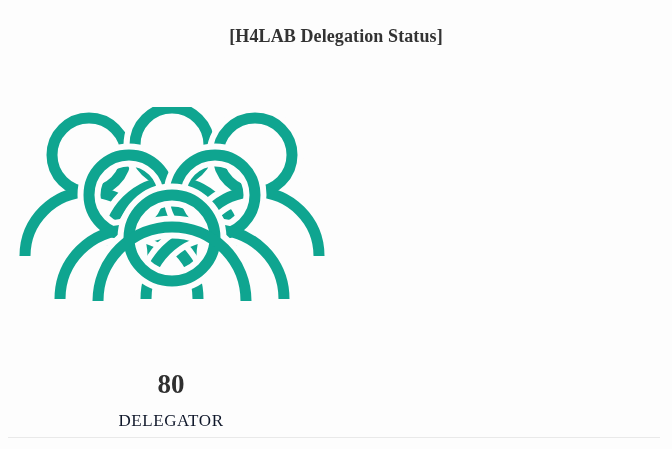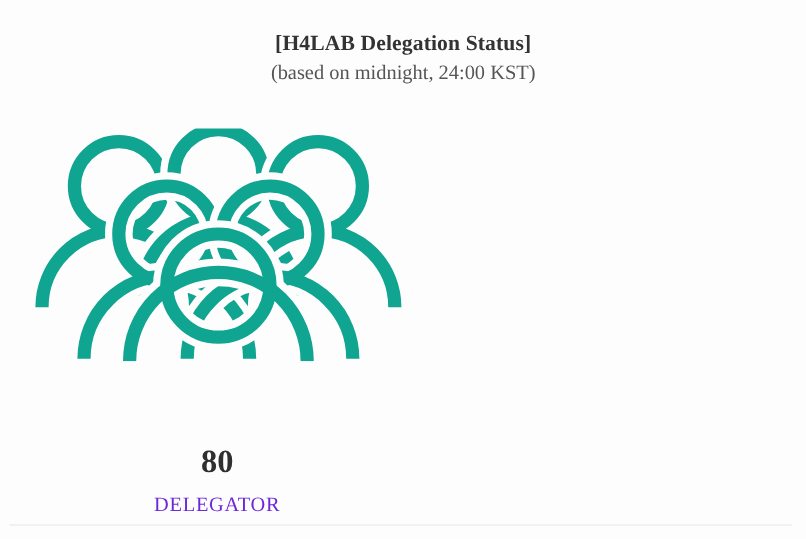--- a/index.html
+++ b/index.html
@@ -48,21 +48,21 @@
     font-size: 17px;
     font-weight: normal;
     color: #555555;
     line-height: 26px;
     white-space: nowrap;
   }
 
   
   .stats {
     position: absolute;
-    left: 14px;
+    left: 4px;
     top: 96px;
     width: 620px;
     height: 340px;
     display: flex;
     flex-direction: row;
     align-items: flex-start;
   }
   .stat-col {
     position: relative;
     height: 340px;
@@ -126,21 +126,20 @@
     background: #e9e9e9;
   }
 </style>
 </head>
 <body style="background: rgb(253, 253, 253);">
 
 <div class="card">
 
   <div class="header">
     <div class="title" style="color: rgb(51, 51, 51);">[H4LAB Delegation Status]</div>
-    <div class="subtitle" style="color: rgb(85, 85, 85);">(based on midnight, 24:00 KST)</div>
   </div>
 
   <div class="stats">
 
     <div class="stat-col left">
       <div class="icon-wrap">
         <svg width="306" height="194" viewBox="0 0 306 194" aria-hidden="true">
             <g fill="none" stroke="#fdfdfd" stroke-width="23">
               <circle cx="70" cy="48" r="37"></circle>
               <path d="M6 149 a64 64 0 0 1 128 0"></path>
@@ -185,20 +184,20 @@
               <circle cx="153" cy="131" r="43"></circle>
               <path d="M79 194 a74 74 0 0 1 148 0"></path>
             </g>
             <g fill="none" stroke="#0fa590" stroke-width="11">
               <circle cx="153" cy="131" r="43"></circle>
               <path d="M79 194 a74 74 0 0 1 148 0"></path>
             </g>
           </svg>
       </div>
       <div class="stat-value" style="color: rgb(47, 47, 47);">80</div>
-      <div class="stat-label" style="color: #6d28d9;">DELEGATOR</div>
+      <div class="stat-label" style="color: #0f172a;">DELEGATOR</div>
     </div>
 
 
   </div>
 
   <div class="divider" style="background: rgb(233, 233, 233);"></div>
 </div>
 
 </body></html>

